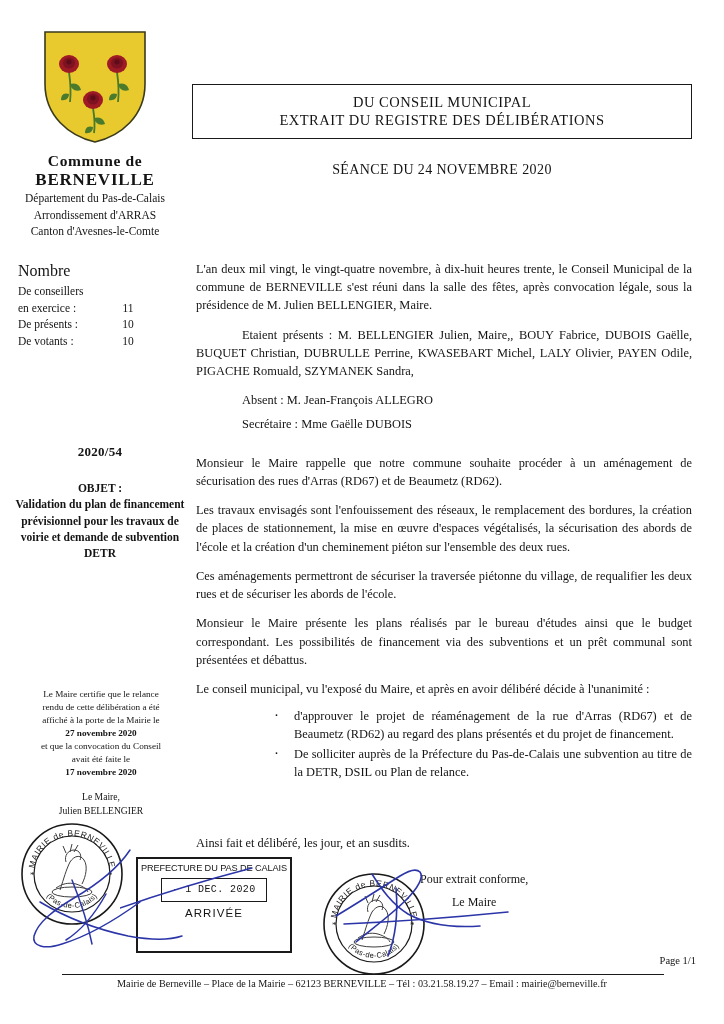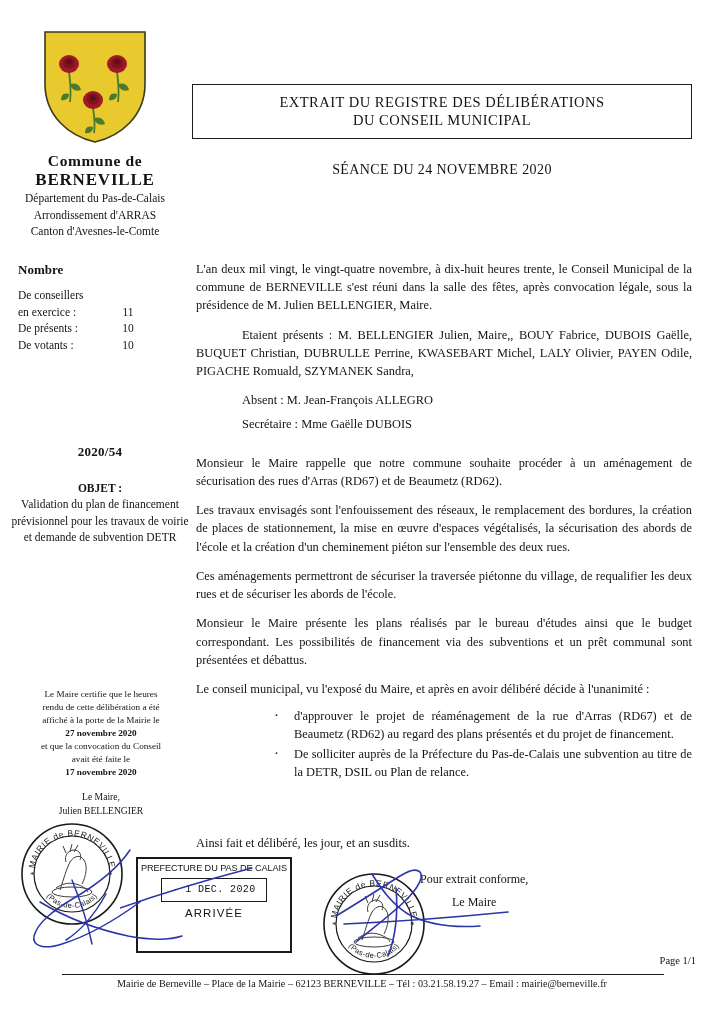--- a/index.html
+++ b/index.html
@@ -60,23 +60,23 @@
   }
 
   .nombre-block {
     position: absolute;
     left: 18px;
     top: 262px;
     width: 172px;
     text-align: left;
   }
   .nombre-title {
-    font-size: 13px;
-    font-weight: bold;
-    margin-bottom: 9px;
+    font-size: 16px;
+    font-weight: normal;
+    margin-bottom: 3px;
   }
   .nombre-row {
     font-size: 11.5px;
     line-height: 1.45;
     display: flex;
   }
   .nombre-label { width: 92px; display: inline-block; }
   .nombre-value { width: 36px; text-align: center; display: inline-block; }
 
   .objet-block {
@@ -92,21 +92,21 @@
     letter-spacing: 0.3px;
     margin-bottom: 20px;
   }
   .objet-label {
     font-size: 11.5px;
     font-weight: bold;
     line-height: 1.42;
   }
   .objet-text {
     font-size: 11.5px;
-    font-weight: normal;
+    font-weight: bold;
     line-height: 1.42;
   }
 
   .certif-block {
     position: absolute;
     left: 14px;
     top: 688px;
     width: 174px;
     text-align: center;
     font-size: 9.2px;
@@ -349,36 +349,36 @@
     </div>
   </div>
 
   <div class="objet-block">
     <div class="ref-number">2020/54</div>
     <div class="objet-label">OBJET :</div>
     <div class="objet-text">Validation du plan de financement prévisionnel pour les travaux de voirie et demande de subvention DETR</div>
   </div>
 
   <div class="certif-block">
-    <div>Le Maire certifie que le heures</div>
+    <div>Le Maire certifie que le relance</div>
     <div>rendu de cette délibération a été</div>
     <div>affiché à la porte de la Mairie le</div>
     <div class="certif-date">27 novembre 2020</div>
     <div>et que  la convocation du Conseil</div>
     <div>avait été faite le</div>
     <div class="certif-date">17 novembre 2020</div>
     <div class="certif-sign">
       <div>Le Maire,</div>
       <div>Julien BELLENGIER</div>
     </div>
   </div>
 
   <div class="header-box">
+    <div class="hline">DU CONSEIL MUNICIPAL</div>
     <div class="hline">EXTRAIT DU REGISTRE DES DÉLIBÉRATIONS</div>
-    <div class="hline">DU CONSEIL MUNICIPAL</div>
   </div>
 
   <div class="seance-line">SÉANCE DU 24 NOVEMBRE 2020</div>
 
   <div class="body-col">
     <p class="para">L'an deux mil vingt, le vingt-quatre novembre, à dix-huit heures trente, le Conseil Municipal de la commune de BERNEVILLE s'est réuni dans la salle des fêtes, après convocation légale, sous la présidence de M. Julien BELLENGIER, Maire.</p>
     <p class="para indent">Etaient présents : M. BELLENGIER Julien, Maire,, BOUY Fabrice, DUBOIS Gaëlle, BUQUET Christian, DUBRULLE Perrine, KWASEBART Michel, LALY Olivier, PAYEN Odile, PIGACHE Romuald, SZYMANEK Sandra,</p>
     <p class="sub-line">Absent : M. Jean-François ALLEGRO</p>
     <p class="sub-line" style="margin-bottom:20px;">Secrétaire : Mme Gaëlle DUBOIS</p>
 

